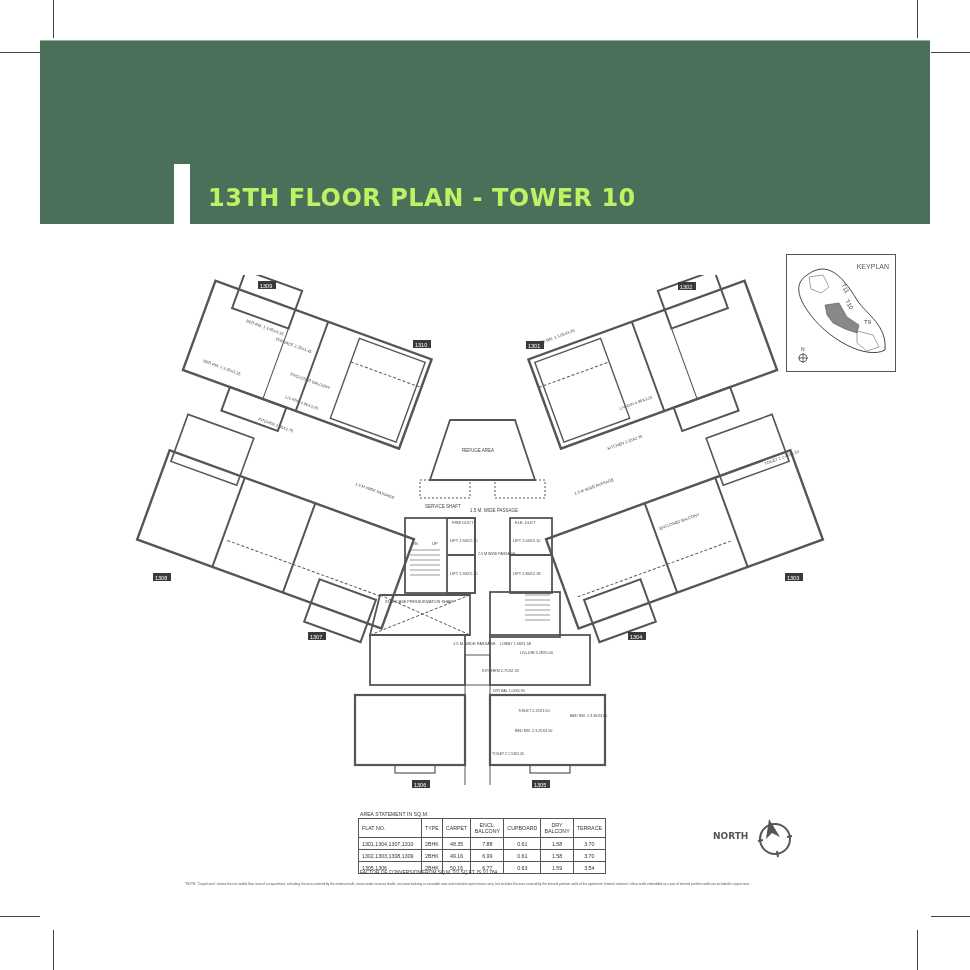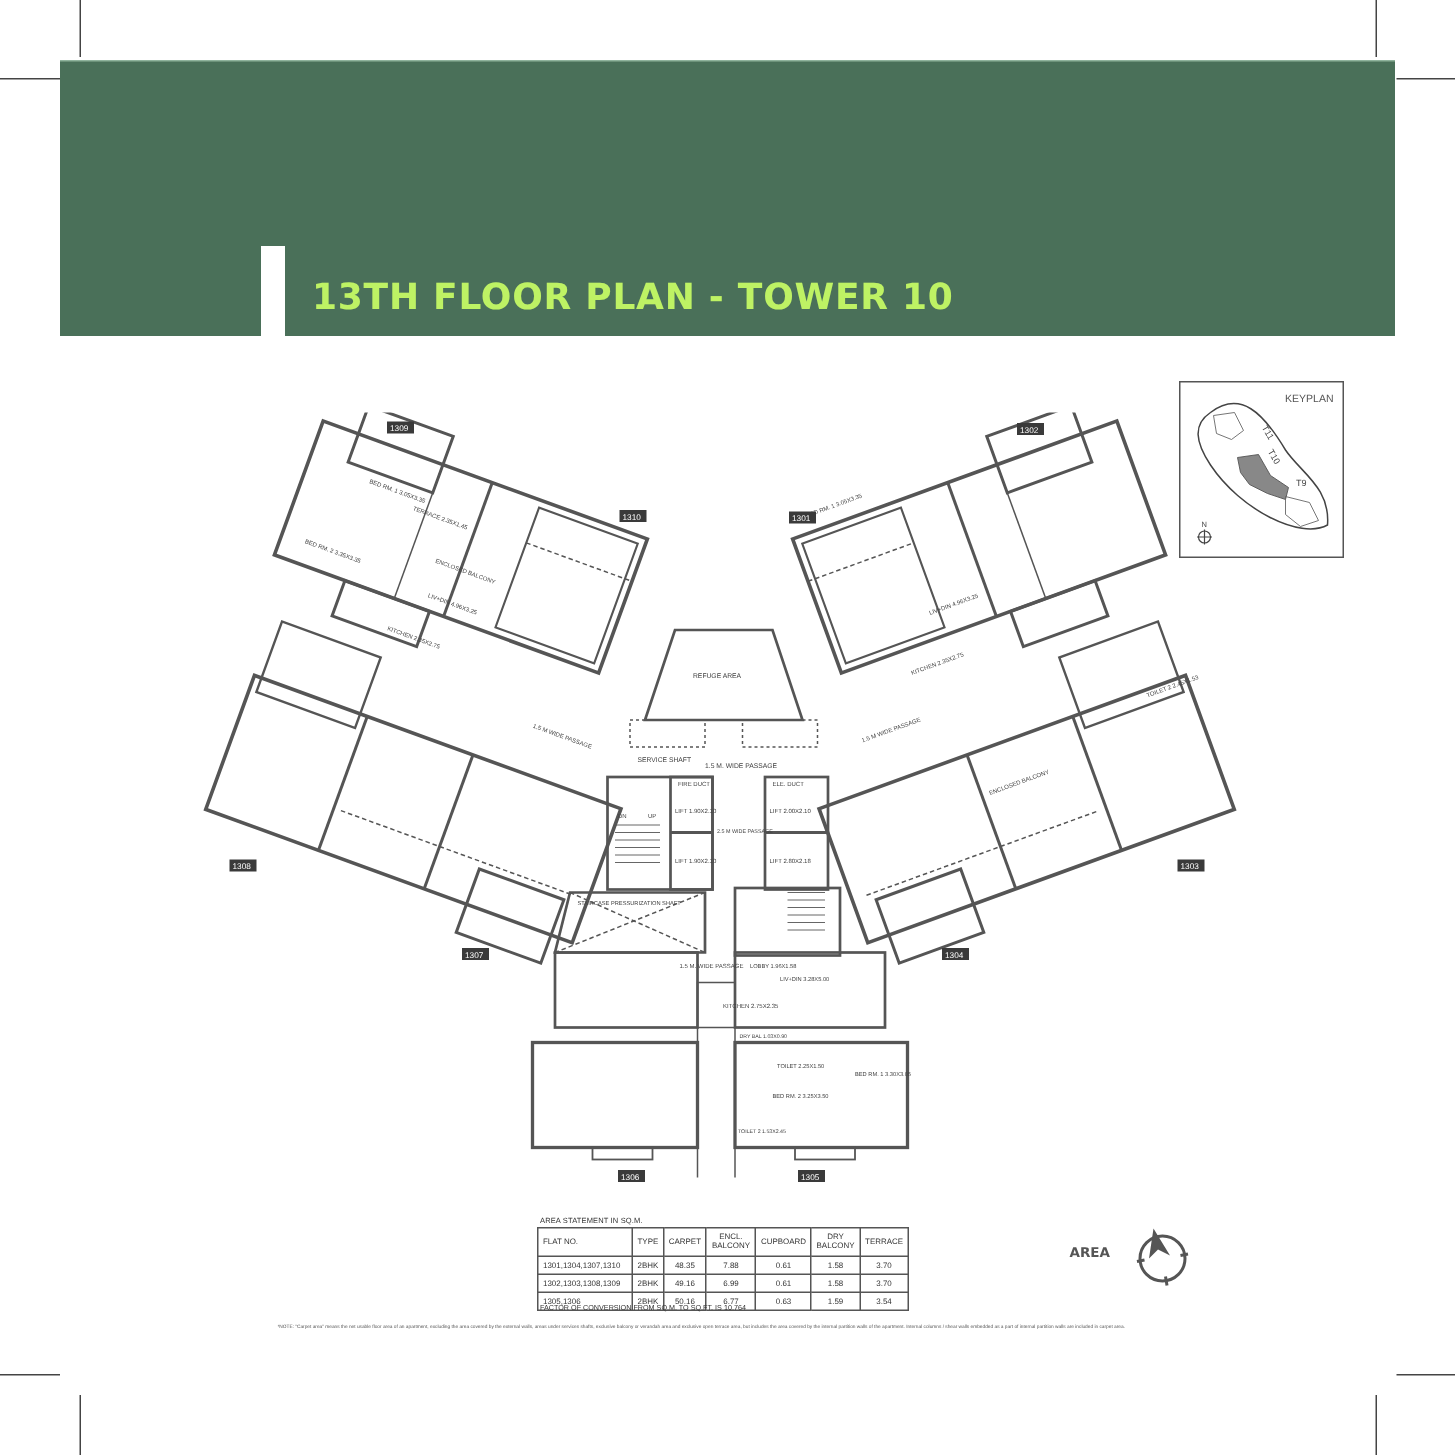--- a/index.html
+++ b/index.html
@@ -258,20 +258,20 @@
     <td>6.77</td>
     <td>0.63</td>
     <td>1.59</td>
     <td>3.54</td>
   </tr>
 </tbody>
   </table>
 <div class="factor">FACTOR OF CONVERSION FROM SQ.M. TO SQ.FT. IS 10.764</div>
 <div class="footnote">*NOTE: "Carpet area" means the net usable floor area of an apartment, excluding the area covered by the external walls, areas under services shafts, exclusive balcony or verandah area and exclusive open terrace area, but includes the area covered by the internal partition walls of the apartment. Internal columns / shear walls embedded as a part of internal partition walls are included in carpet area.</div>
 
-<div class="north-label">AREA</div>
+<div class="north-label">NORTH</div>
 <svg class="north-icon" viewBox="0 0 45 45">
   <circle cx="23" cy="24" r="15" fill="none" stroke="#555" stroke-width="2"></circle>
   <line x1="6" y1="26" x2="11" y2="25" stroke="#555" stroke-width="2"></line>
   <line x1="35" y1="22" x2="40" y2="21" stroke="#555" stroke-width="2"></line>
   <line x1="25" y1="36" x2="26" y2="42" stroke="#555" stroke-width="2"></line>
   <polygon points="17,4 14,24 20,18 28,22" fill="#555"></polygon>
 </svg>
 
 </body></html>

